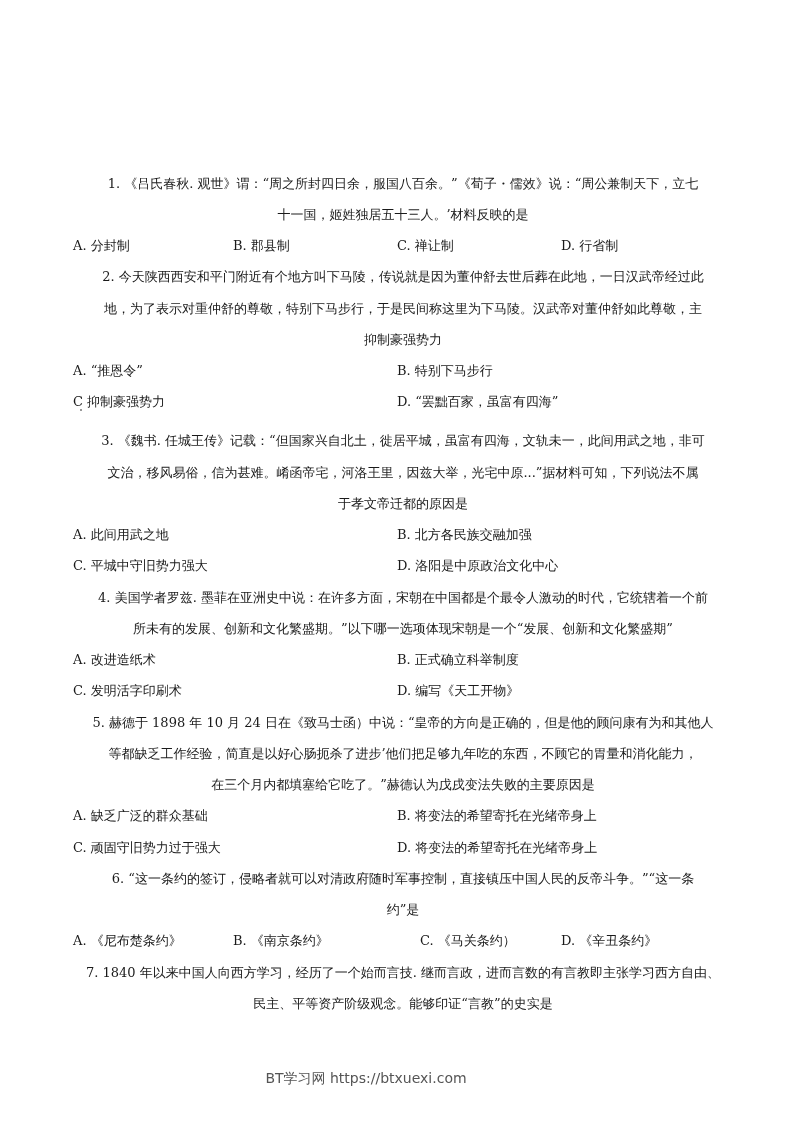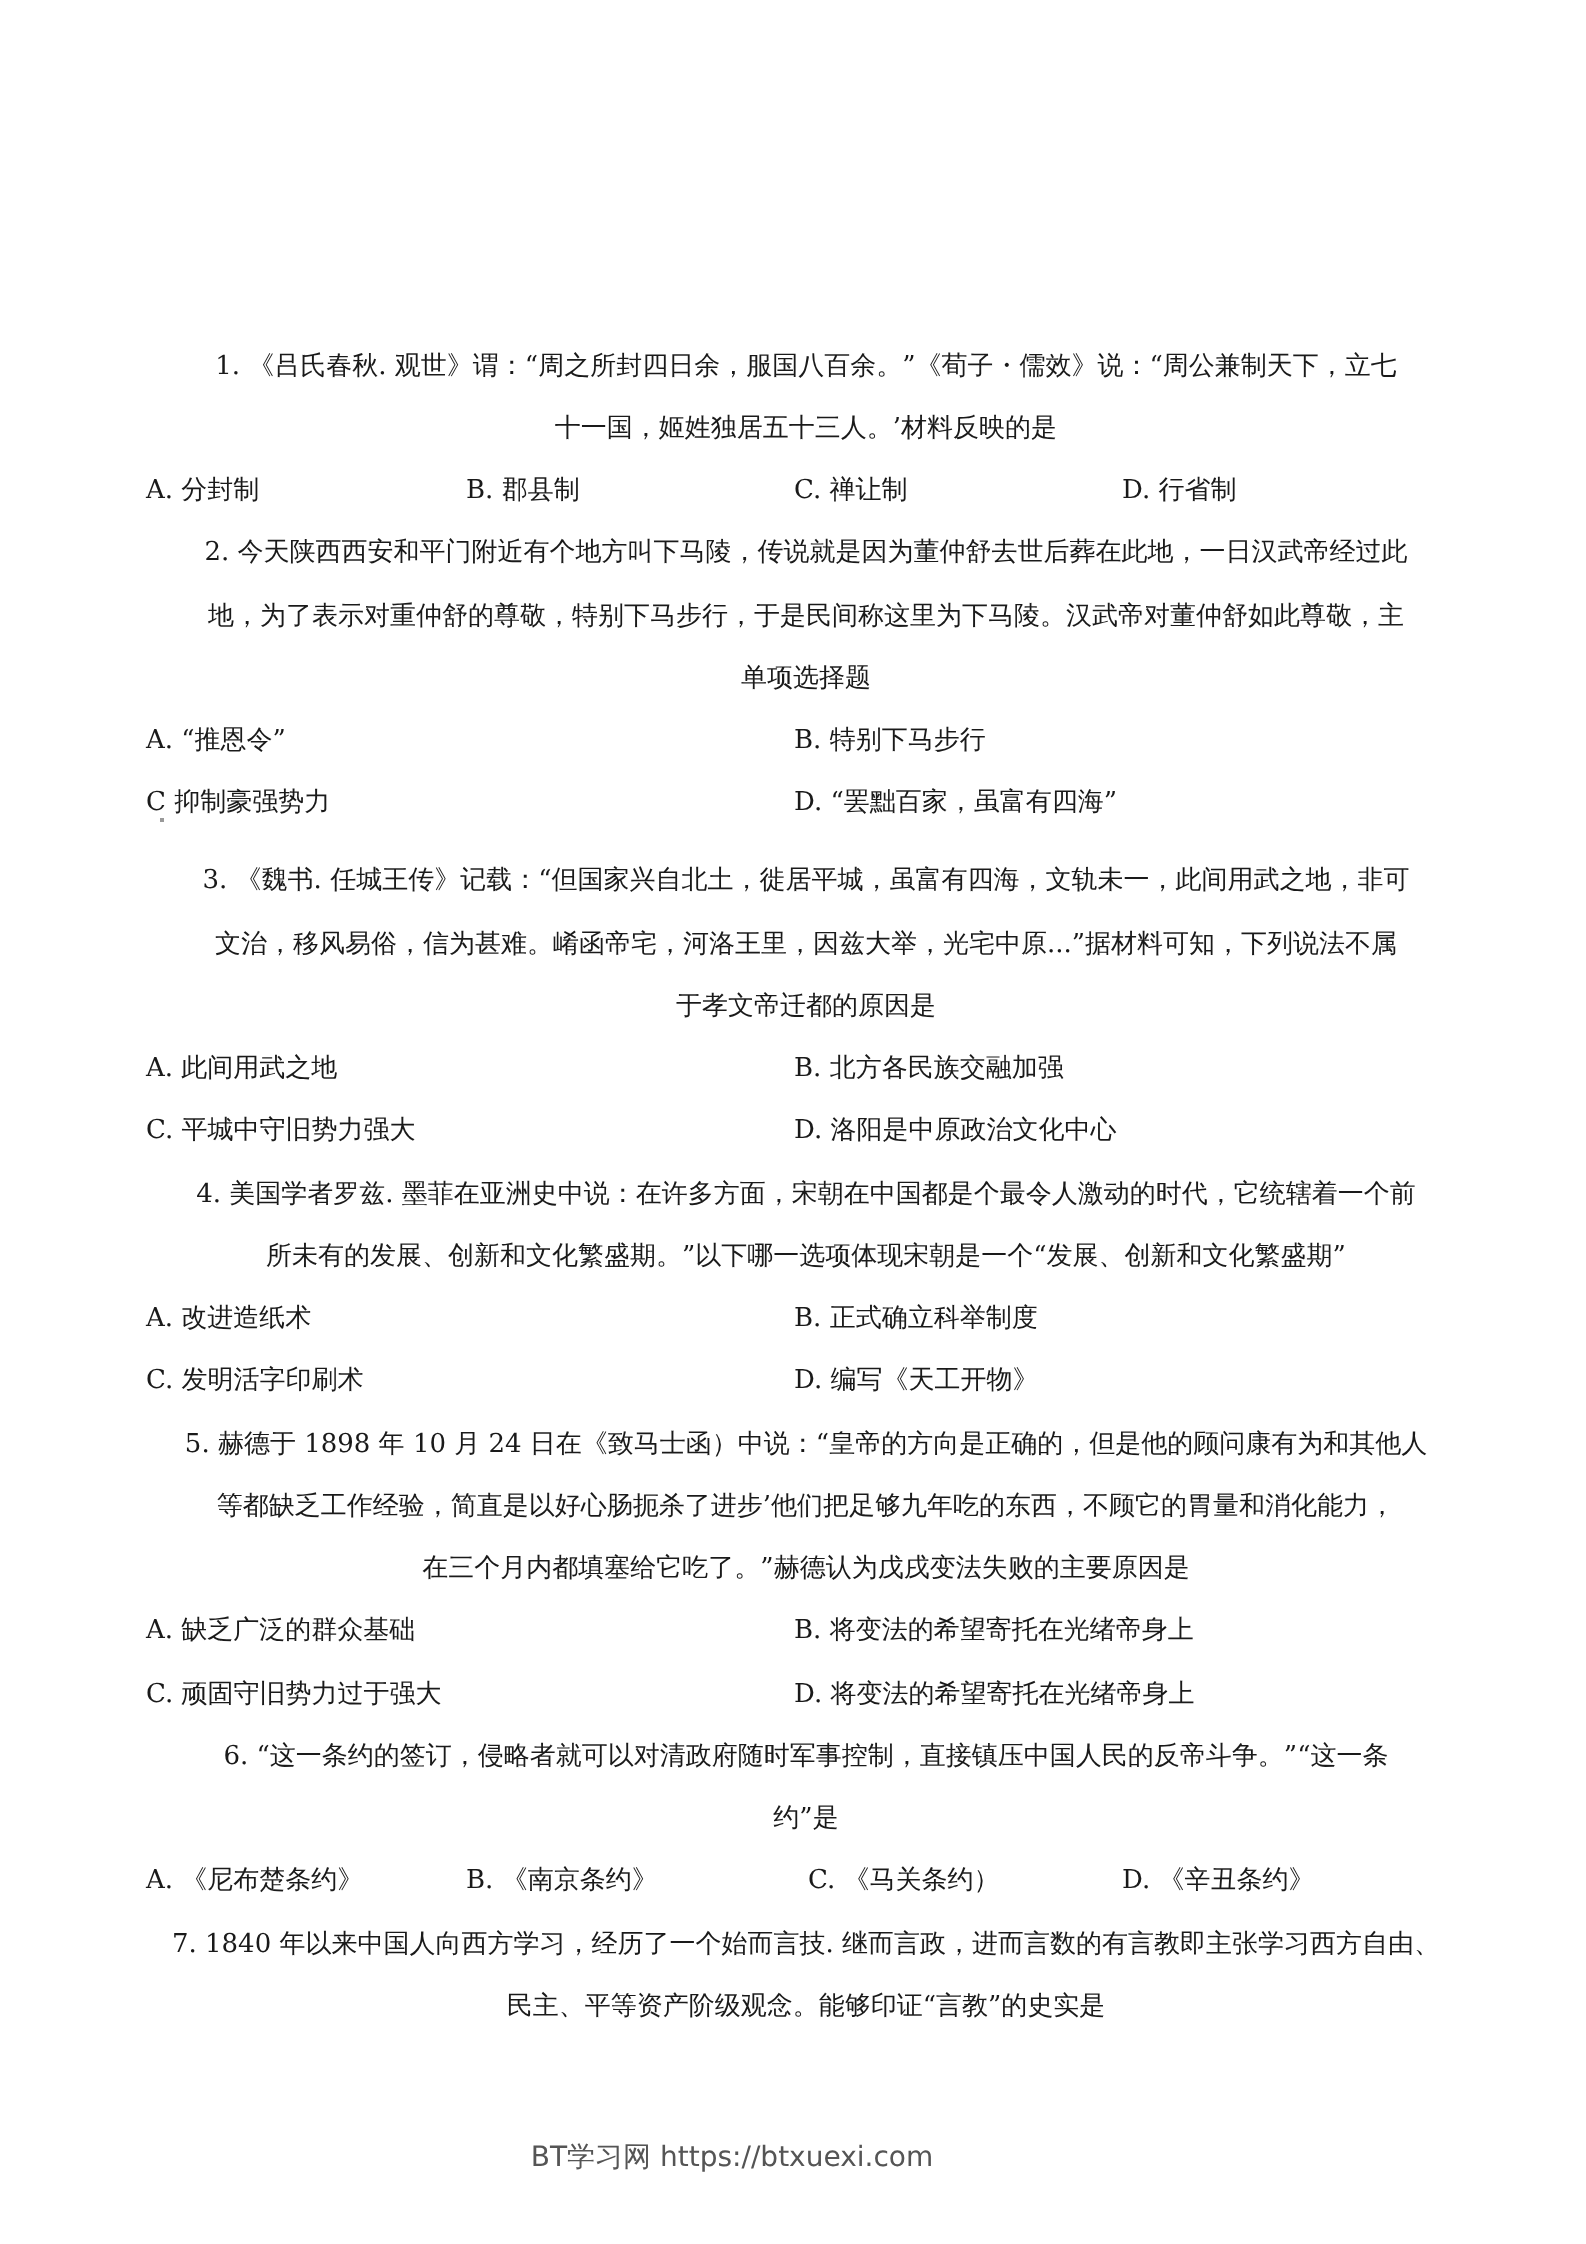--- a/index.html
+++ b/index.html
@@ -42,21 +42,21 @@
     <div class="line" style="top:205px">十一国，姬姓独居五十三人。’材料反映的是</div>
     <div class="opt" style="left:73px;top:236px">A. 分封制</div>
     <div class="opt" style="left:233px;top:236px">B. 郡县制</div>
     <div class="opt" style="left:397px;top:236px">C. 禅让制</div>
     <div class="opt" style="left:561px;top:236px">D. 行省制</div>
   </div>
 
   <div>
     <div class="line" style="top:267px">2. 今天陕西西安和平门附近有个地方叫下马陵，传说就是因为董仲舒去世后葬在此地，一日汉武帝经过此</div>
     <div class="line" style="top:299px">地，为了表示对重仲舒的尊敬，特别下马步行，于是民间称这里为下马陵。汉武帝对董仲舒如此尊敬，主</div>
-    <div class="line" style="top:330px">单项选择题</div>
+    <div class="line" style="top:330px">抑制豪强势力</div>
     <div class="opt" style="left:73px;top:361px">A. “推恩令”</div>
     <div class="opt" style="left:397px;top:361px">B. 特别下马步行</div>
     <div class="opt" style="left:73px;top:392px">C  抑制豪强势力</div>
     <div class="opt" style="left:397px;top:392px">D. “罢黜百家，虽富有四海”</div>
     <div class="dot"></div>
   </div>
 
   <div>
     <div class="line" style="top:431px">3. 《魏书. 任城王传》记载：“但国家兴自北土，徙居平城，虽富有四海，文轨未一，此间用武之地，非可</div>
     <div class="line" style="top:463px">文治，移风易俗，信为甚难。崤函帝宅，河洛王里，因兹大举，光宅中原...”据材料可知，下列说法不属</div>
@@ -84,21 +84,21 @@
     <div class="opt" style="left:397px;top:806px">B. 将变法的希望寄托在光绪帝身上</div>
     <div class="opt" style="left:73px;top:838px">C. 顽固守旧势力过于强大</div>
     <div class="opt" style="left:397px;top:838px">D. 将变法的希望寄托在光绪帝身上</div>
   </div>
 
   <div>
     <div class="line" style="top:869px">6. “这一条约的签订，侵略者就可以对清政府随时军事控制，直接镇压中国人民的反帝斗争。”“这一条</div>
     <div class="line" style="top:900px">约”是</div>
     <div class="opt" style="left:73px;top:931px">A. 《尼布楚条约》</div>
     <div class="opt" style="left:233px;top:931px">B. 《南京条约》</div>
-    <div class="opt" style="left:404px;top:931px">C. 《马关条约）</div>
+    <div class="opt" style="left:420px;top:931px">C. 《马关条约）</div>
     <div class="opt" style="left:561px;top:931px">D. 《辛丑条约》</div>
   </div>
 
   <div>
     <div class="line" style="top:963px">7. 1840 年以来中国人向西方学习，经历了一个始而言技. 继而言政，进而言数的有言教即主张学习西方自由、</div>
     <div class="line" style="top:994px">民主、平等资产阶级观念。能够印证“言教”的史实是</div>
   </div>
 
   <div class="footer">BT学习网 https://btxuexi.com</div>
 </div>

